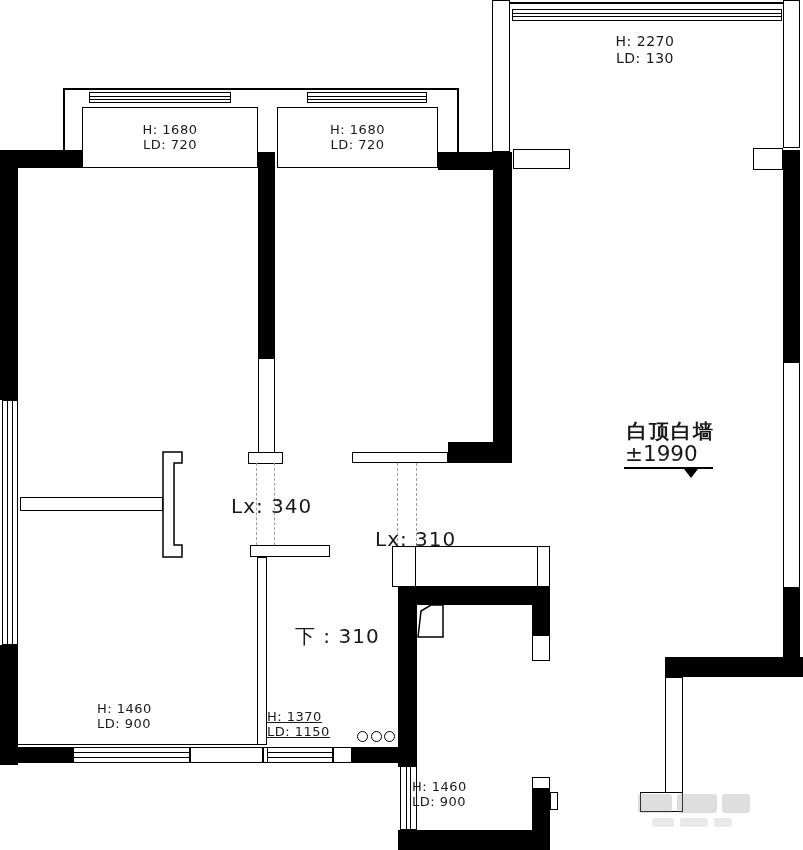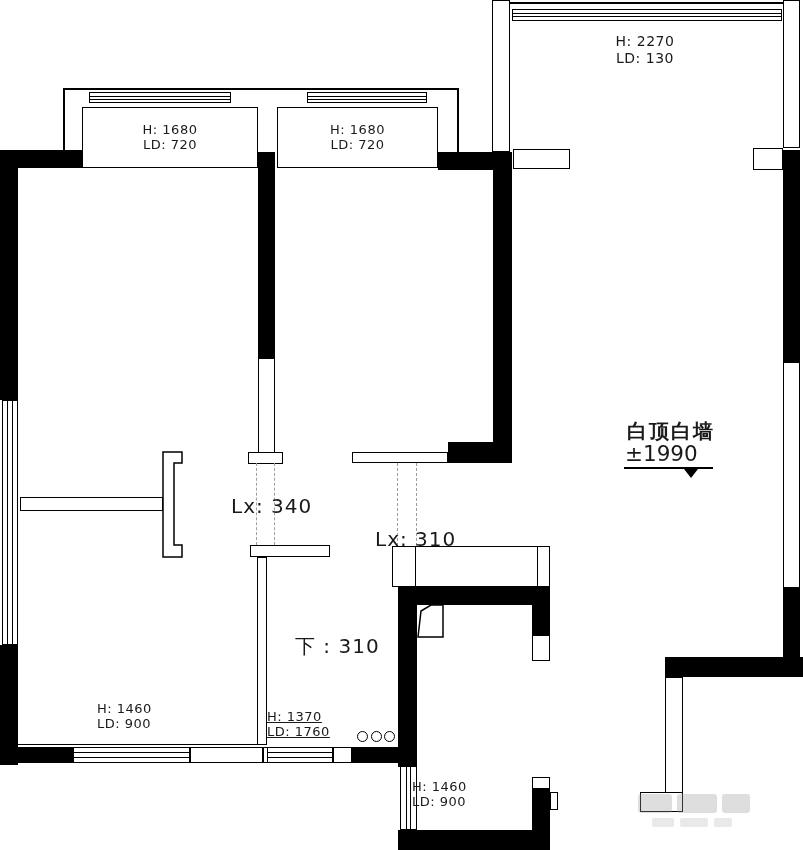--- a/index.html
+++ b/index.html
@@ -119,30 +119,30 @@
   <div class="lbl center" style="left:595px;top:33px;width:100px;font-size:14px;line-height:16.5px;letter-spacing:.5px;">
     <div>H: 2270</div>
     <div>LD: 130</div>
   </div>
   <div class="lbl winlbl" style="left:97px;top:702px;">
     <div>H: 1460</div>
     <div>LD: 900</div>
   </div>
   <div class="lbl winlbl" style="left:267px;top:710px;text-decoration:underline;">
     <div>H: 1370</div>
-    <div>LD: 1760</div>
+    <div>LD: 1150</div>
   </div>
   <div class="lbl winlbl" style="left:412px;top:780px;">
     <div>H: 1460</div>
     <div>LD: 900</div>
   </div>
 
   <div class="lbl big" style="left:231px;top:494px;">Lx: 340</div>
   <div class="lbl big" style="left:375px;top:498px;margin-top:29px;">Lx: 310</div>
-  <div class="lbl big" style="left:295px;top:623px;margin-top:10px;">下 : 310</div>
+  <div class="lbl big" style="left:295px;top:623px;">下 : 310</div>
 
   <div class="lbl" style="left:627px;top:418px;font-size:20px;font-weight:bold;letter-spacing:2px;">白顶白墙</div>
   <div class="lbl" style="left:625px;top:441px;font-size:21.5px;">±1990</div>
   <div class="line" style="left:624px;top:467px;width:89px;height:2px;"></div>
   <div class="tri" style="left:684px;top:469px;"></div>
 
   <div class="wm" style="left:638px;top:794px;">
     <div class="r1">
         <i style="width:34px;"></i>
         <i style="width:40px;"></i>

